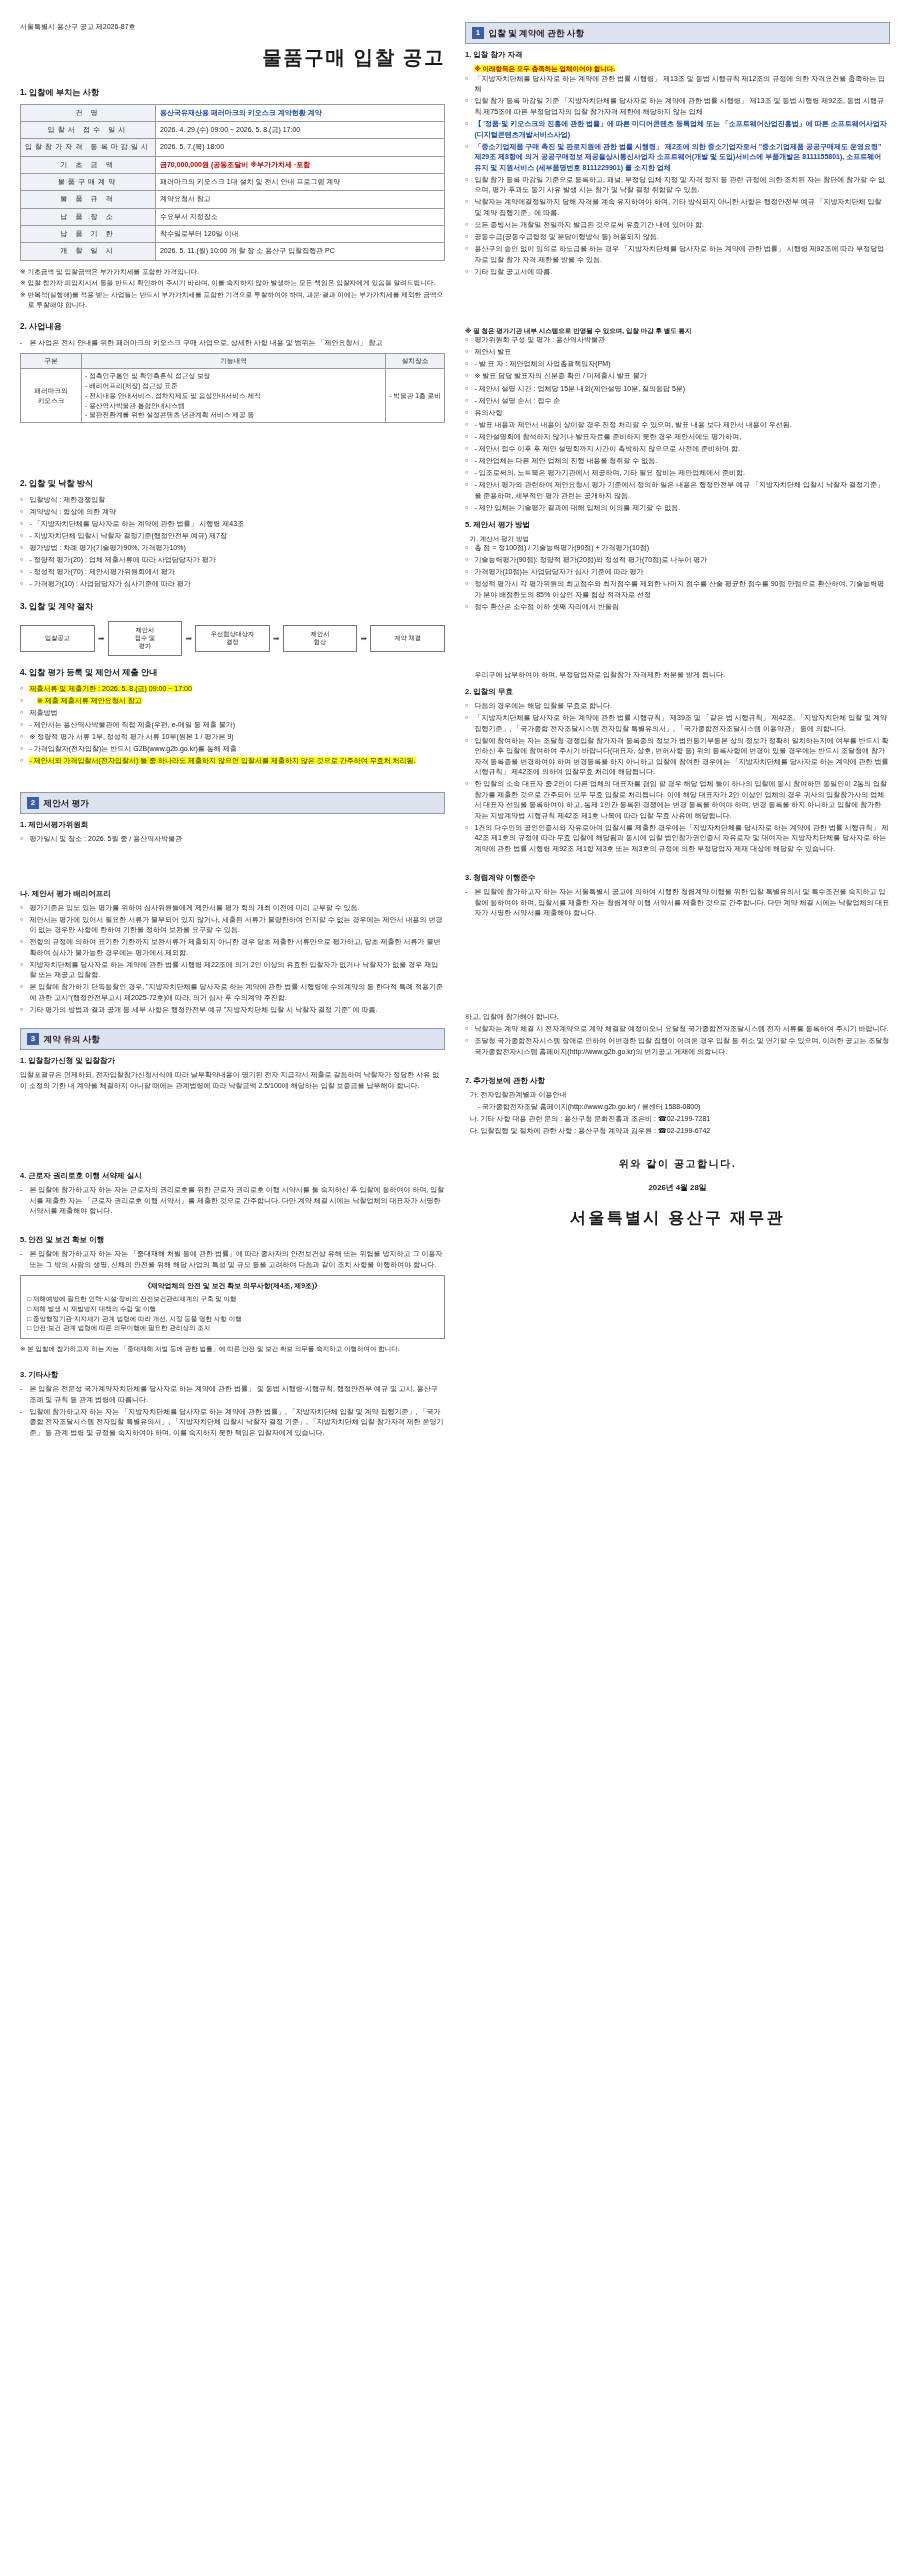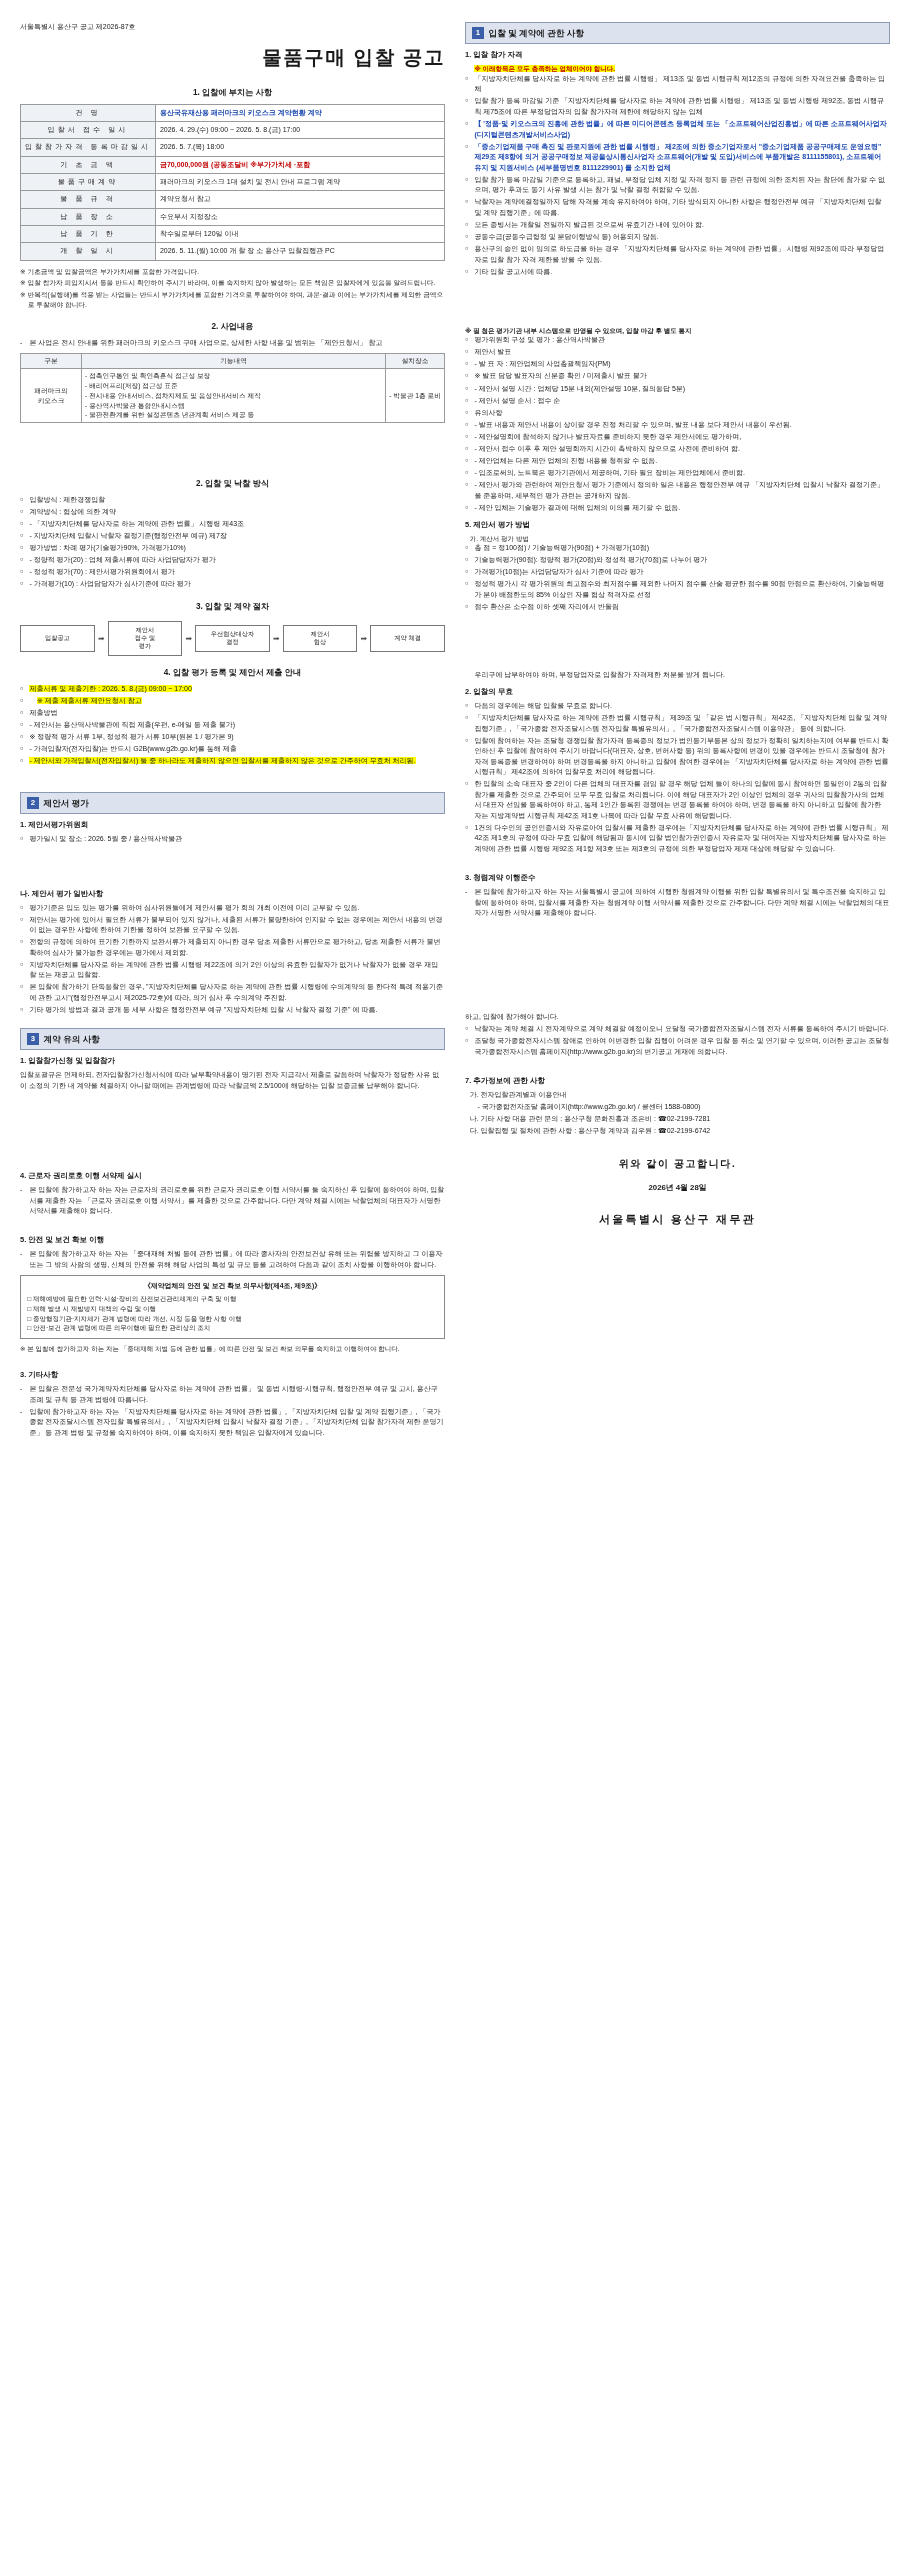--- a/index.html
+++ b/index.html
@@ -33,21 +33,20 @@
     text-align: right;
     font-size: 19.5px;
     font-weight: bold;
     letter-spacing: 1.6px;
     margin: 4.7px 0 15.6px 0;
   }
   .sec-title {
     font-weight: bold;
     font-size: 8.2px;
     margin: 11px 0 4.7px 0;
-    text-align: center;
   }
   .boxnum {
     display:inline-block;
     width: 11.7px; height: 11.7px;
     background: #3a5fa8;
     color:#fff;
     text-align:center;
     line-height:11.7px;
     font-size:7.8px;
     font-weight:bold;
@@ -179,21 +178,21 @@
     font-weight:bold;
     margin-bottom: 3.1px;
     font-size: 6.9px;
   }
   .closing {
     text-align:center;
     margin-top: 20px;
   }
   .closing .c1 { font-size: 10px; font-weight:bold; letter-spacing:1.6px; }
   .closing .c2 { font-size: 7.8px; margin-top: 11px; font-weight: bold; }
-  .closing .c3 { font-size: 11px; font-weight:bold; letter-spacing: 2.3px; margin-top: 18px; text-align: center; }
+  .closing .c3 { font-size: 16px; font-weight:bold; letter-spacing: 2.3px; margin-top: 12px; text-align: center; }
   .spacer-md { height: 11px; }
   .spacer-lg { height: 20px; }
   .spacer-xl { height: 36px; }
   .tiny { font-size: 6.5px; }
 </style>
 </head>
 <body>
 
 <div class="page">
 
@@ -329,21 +328,21 @@
       <span>제안서 평가</span>
     </div>
 
     <div class="subsec">1. 제안서평가위원회</div>
     <ul class="plain">
       <li>평가일시 및 장소 : 2026. 5월 중 / 용산역사박물관</li>
     </ul>
 
     <div class="spacer-xl"></div>
 
-    <div class="subsec">나. 제안서 평가 일반사항</div>
+    <div class="subsec">나. 제안서 평가 배리어프리</div>
     <ul class="plain">
       <li>평가기준은 입도 있는 평가를 위하여 심사위원들에게 제안서를 평가 회의 개최 이전에 미리 교부할 수 있음.</li>
       <li>제안서는 평가에 있어서 필요한 서류가 불부되어 있지 않거나, 세출된 서류가 불량한하여 인지할 수 없는 경우에는 제안서 내용의 변경이 없는 경우만 사항에 한하여 기한을 정하여 보완을 요구할 수 있음.</li>
       <li>전항의 규정에 의하여 표기한 기한까지 보완서류가 제출되지 아니한 경우 당초 제출한 서류만으로 평가하고, 당초 제출한 서류가 불변확하여 심사가 불가능한 경우에는 평가에서 제외함.</li>
       <li>지방자치단체를 당사자로 하는 계약에 관한 법률 시행령 제22조에 의거 2인 이상의 유효한 입찰자가 없거나 낙찰자가 없을 경우 재입찰 또는 재공고 입찰함.</li>
       <li>본 입찰에 참가하기 단독응찰인 경우, "지방자치단체를 당사자로 하는 계약에 관한 법률 시행령에 수의계약의 등 한다적 특례 적용기준에 관한 고시"(행정안전부고시 제2025-72호)에 따라, 의거 심사 후 수의계약 주진함.</li>
       <li>기타 평가의 방법과 결과 공개 등 세부 사항은 행정안전부 예규 "지방자치단체 입찰 시 낙찰자 결정 기준" 에 따름.</li>
     </ul>
 
     <div class="sec-band">

